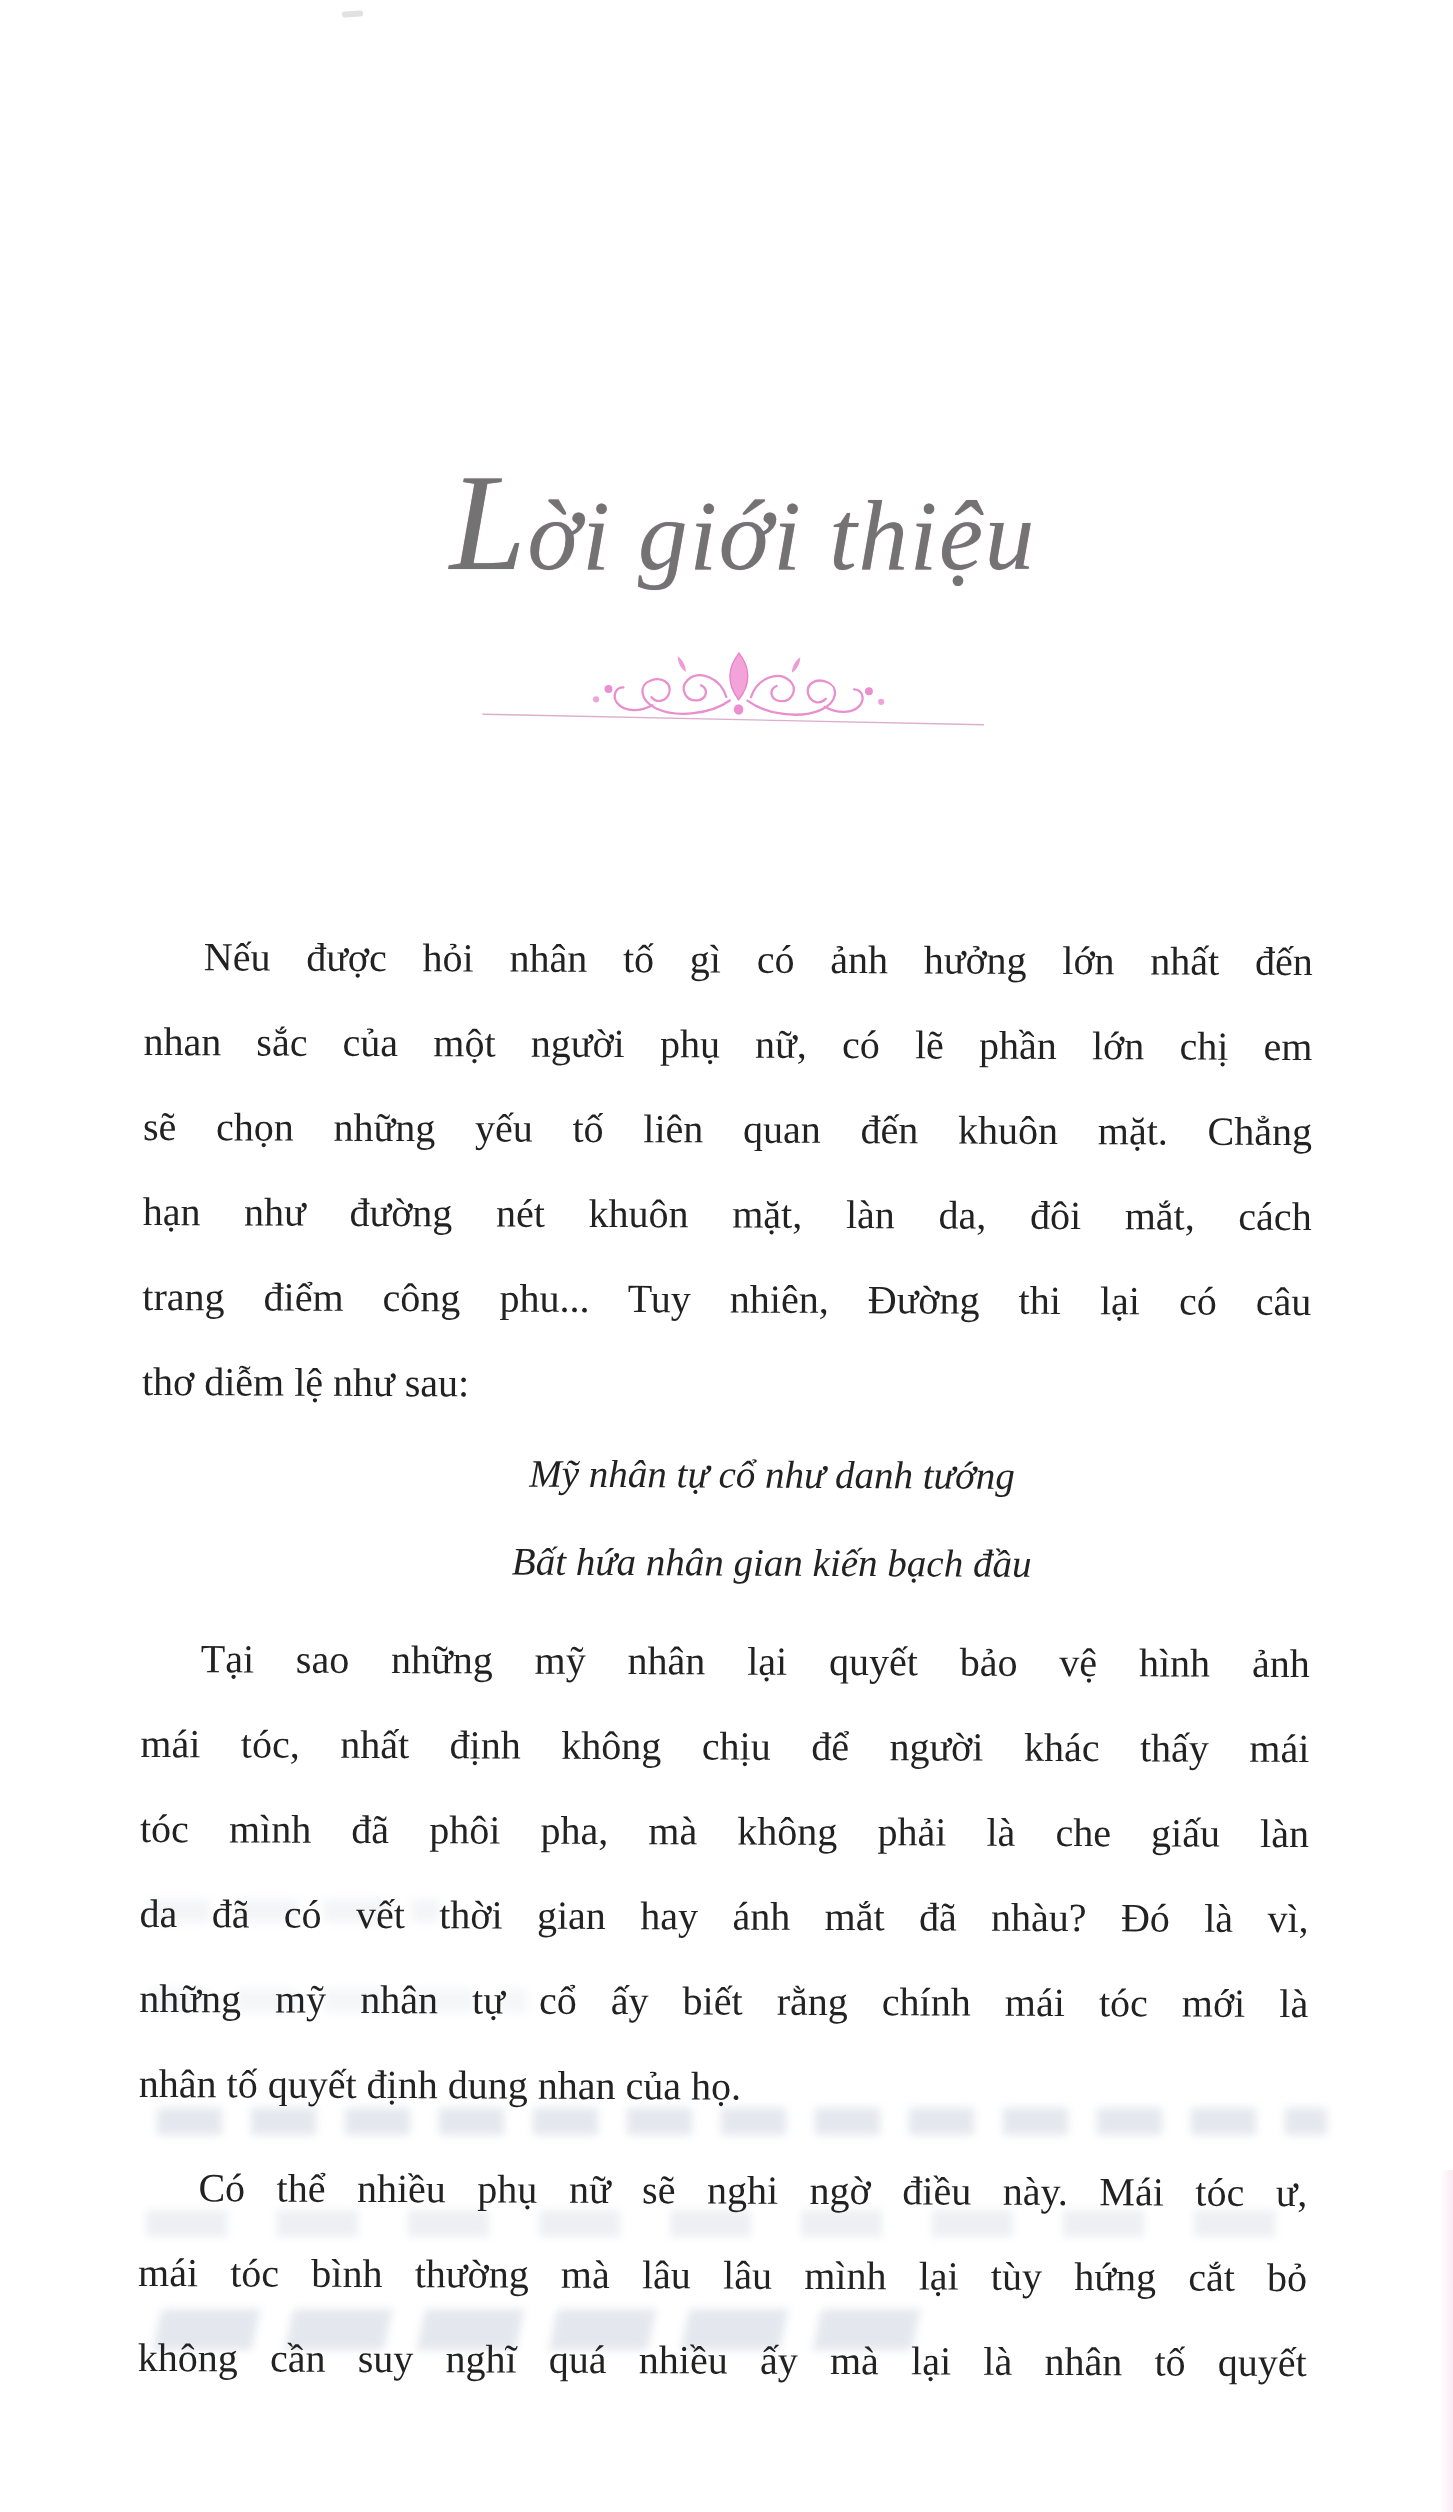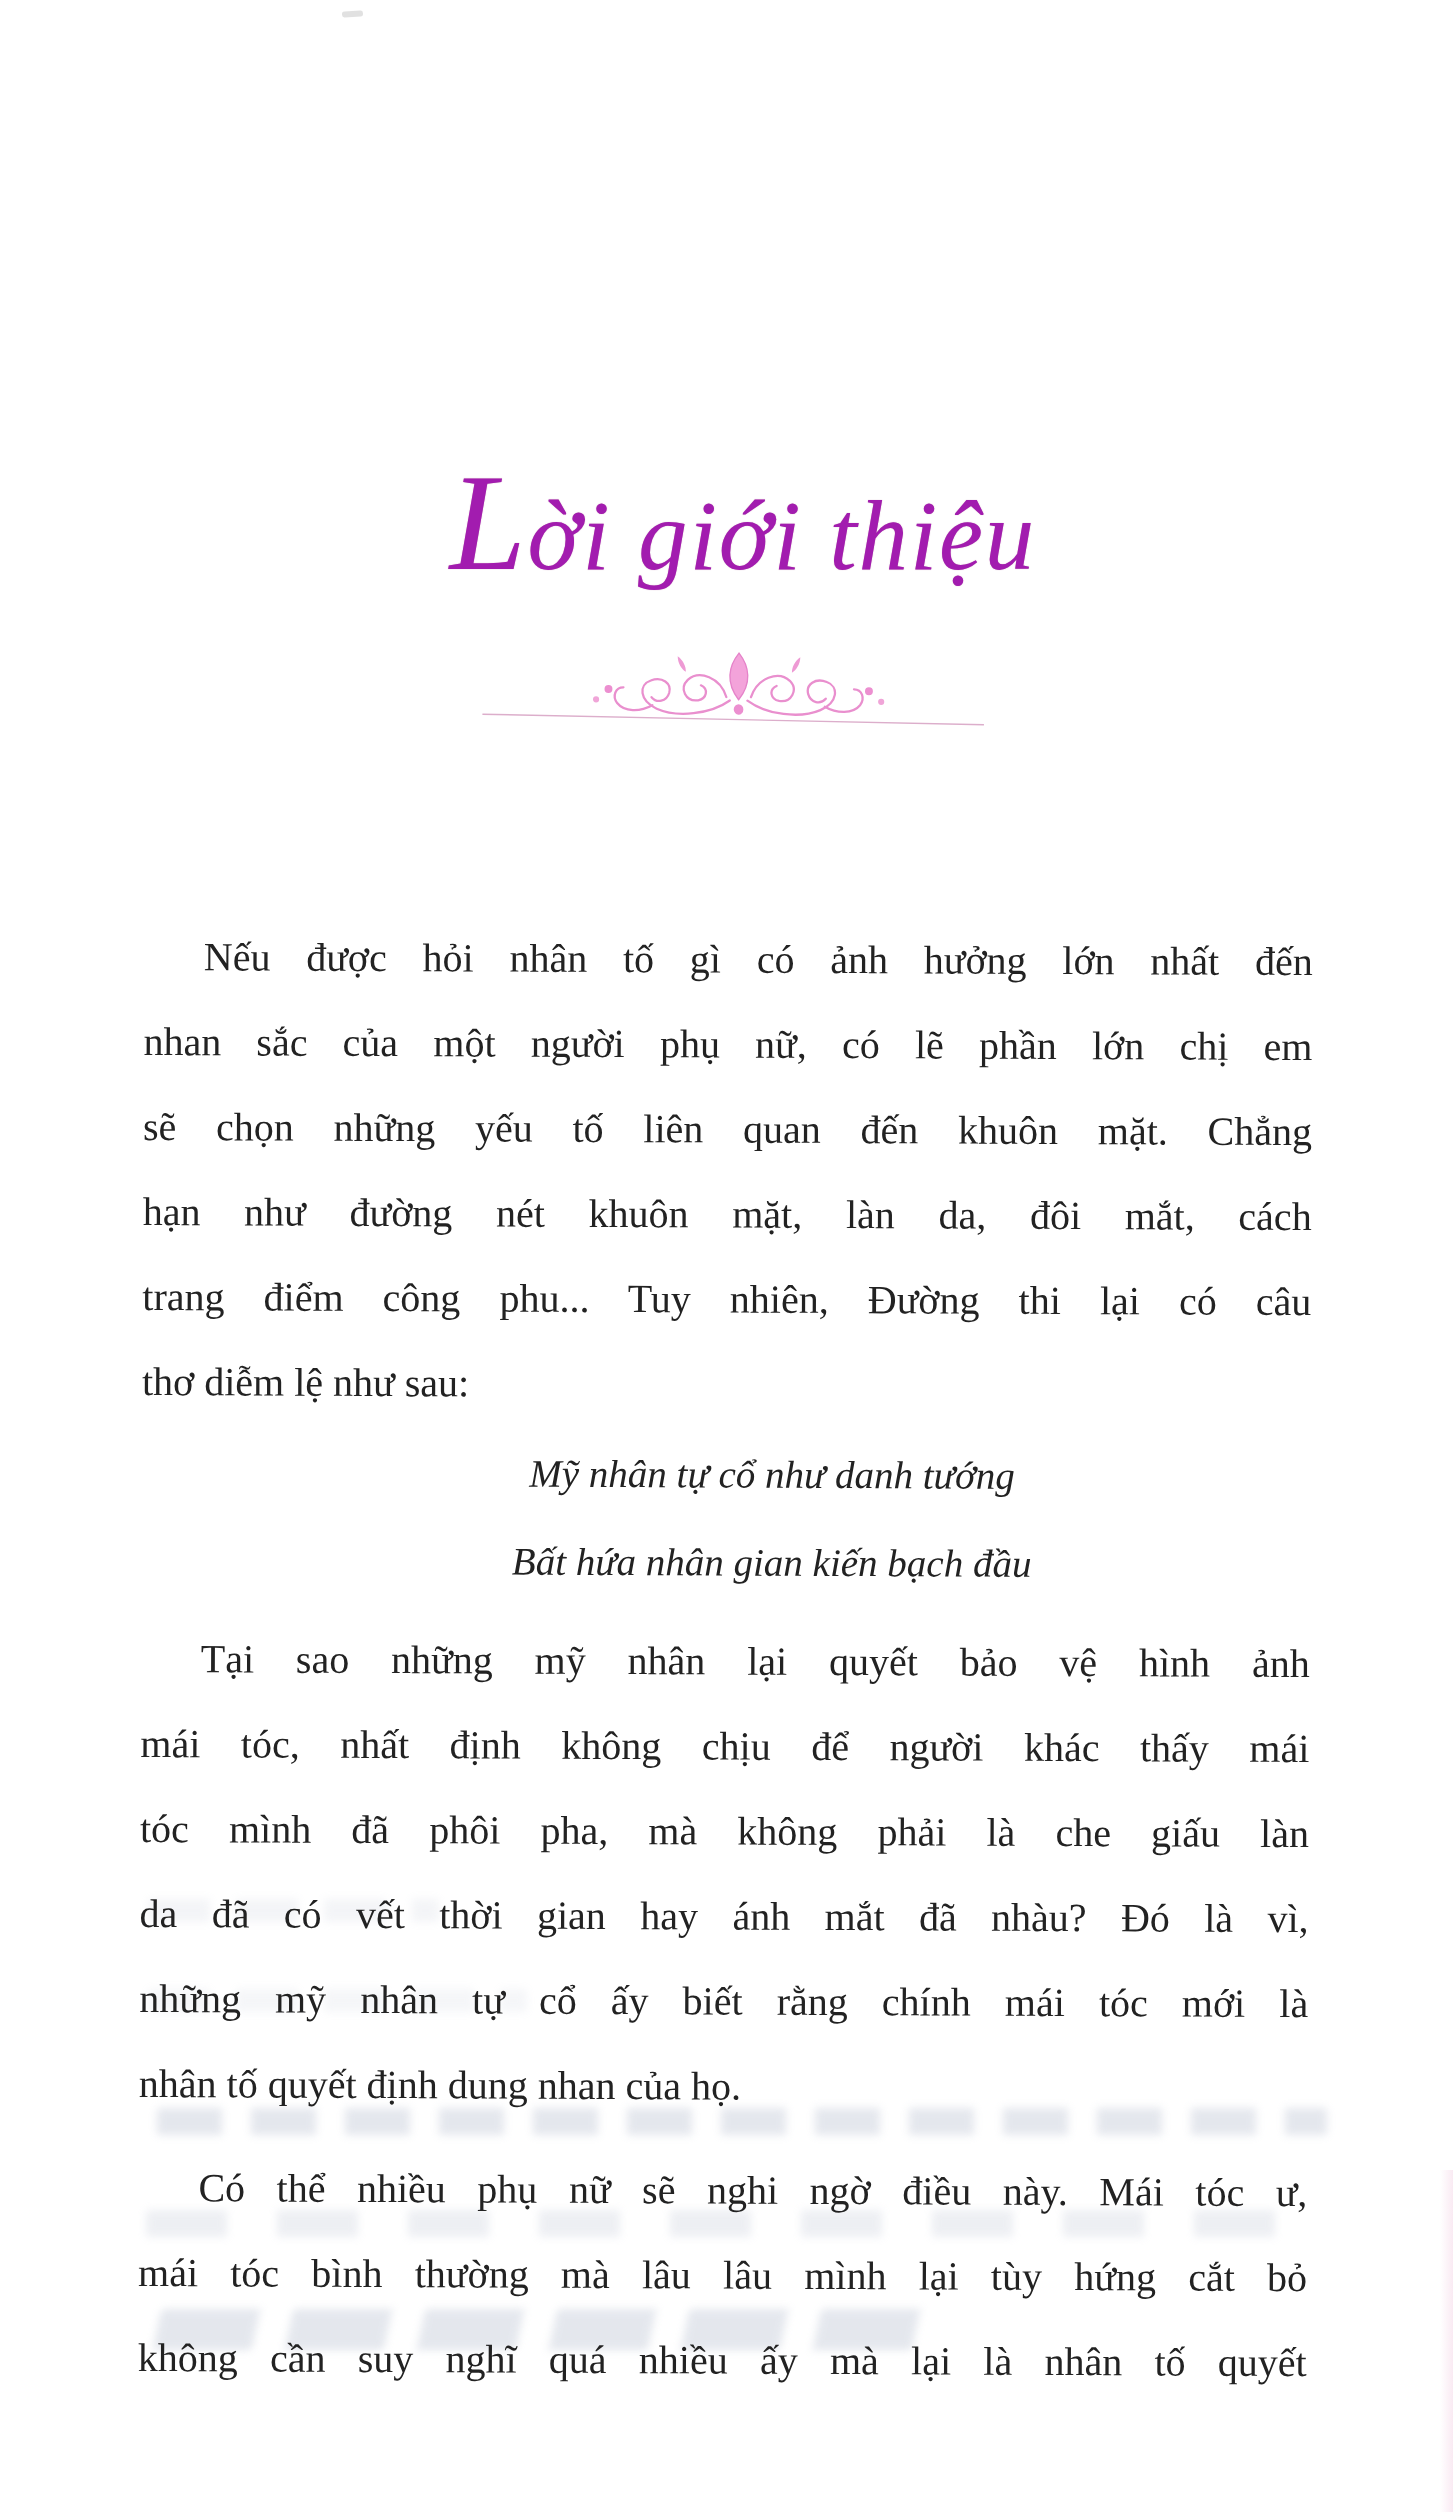--- a/index.html
+++ b/index.html
@@ -13,21 +13,21 @@
   }
   
   .chapter-title{
     position:absolute;
     top:448px;left:0;width:1454px;
     text-align:center;
     padding-left:32px;box-sizing:border-box;
     font-style:italic;
     font-size:99px;
     line-height:1.1;
-    color:#a21caf;
+    color:#737373;
     letter-spacing:1.8px;
     text-shadow:0 0 0.9px rgba(142,44,110,.55);
   }
   .chapter-title::first-letter{
     font-size:1.38em;
     color:#96履2d72;
   }
   
   .ornament{
     position:absolute;

